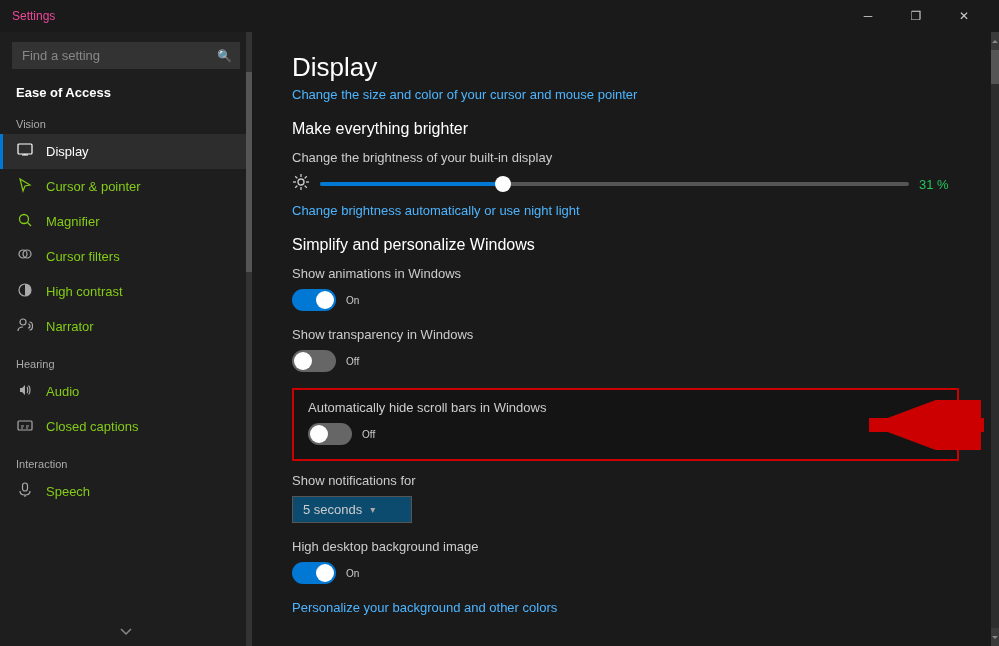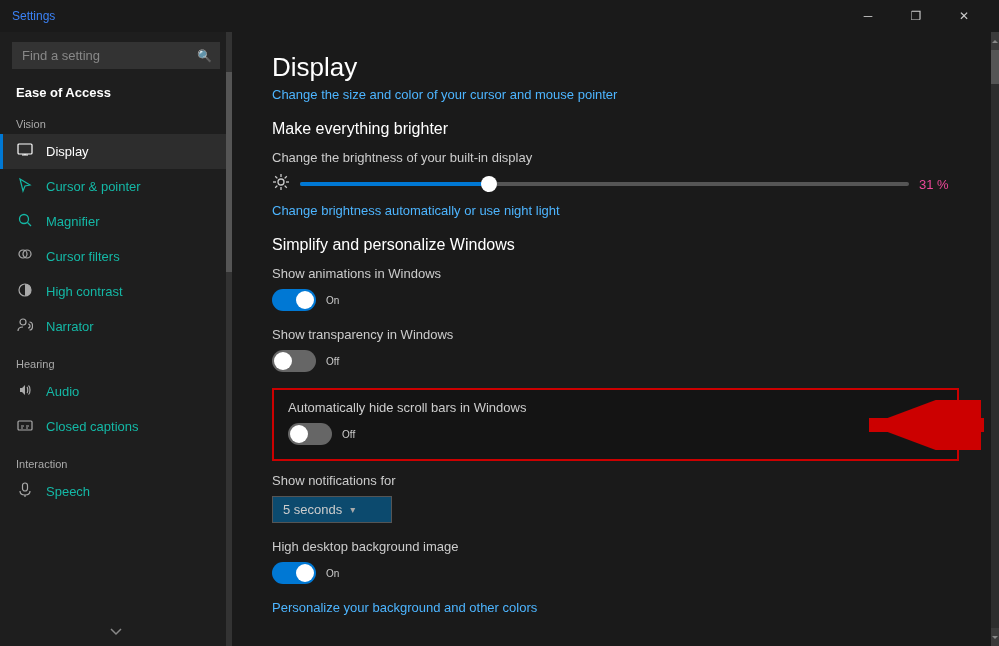--- a/index.html
+++ b/index.html
@@ -19,21 +19,21 @@
       background: #1a1a1a;
       display: flex;
       align-items: center;
       justify-content: space-between;
       padding: 8px 12px;
       height: 32px;
       flex-shrink: 0;
     }
     .title-bar-title {
       font-size: 12px;
-      color: #3b82f6;
+      color: #ec4899;
     }
     .title-bar-controls {
       display: flex;
       gap: 2px;
     }
     .title-bar-btn {
       width: 46px;
       height: 32px;
       background: transparent;
       border: none;
@@ -47,21 +47,21 @@
 
     
     .app-body {
       display: flex;
       flex: 1;
       overflow: hidden;
     }
 
     
     .sidebar {
-      width: 232px;
+      width: 252px;
       background: #1e1e1e;
       flex-shrink: 0;
       display: flex;
       flex-direction: column;
       overflow: hidden;
       position: relative;
     }
     .sidebar-search {
       margin: 10px 12px;
       position: relative;
@@ -95,21 +95,21 @@
       color: #aaa;
       padding: 8px 16px 4px;
       text-transform: none;
     }
     .sidebar-item {
       display: flex;
       align-items: center;
       padding: 8px 16px;
       cursor: pointer;
       font-size: 13px;
-      color: #14b8a6;
+      color: #84cc16;
       gap: 12px;
     }
     .sidebar-item.active {
       background: #2d2d2d;
       color: #fff;
       border-left: 3px solid #0078d4;
       padding-left: 13px;
     }
     .sidebar-item .item-icon {
       width: 18px;
@@ -223,21 +223,21 @@
       background: #fff;
       border-radius: 50%;
       position: absolute;
       top: 50%;
       left: 31%;
       transform: translate(-50%, -50%);
       cursor: pointer;
     }
     .brightness-value {
       font-size: 13px;
-      color: #ec4899;
+      color: #22c55e;
       min-width: 40px;
     }
 
     
     .toggle-row {
       display: flex;
       align-items: center;
       gap: 10px;
       margin-bottom: 4px;
     }

